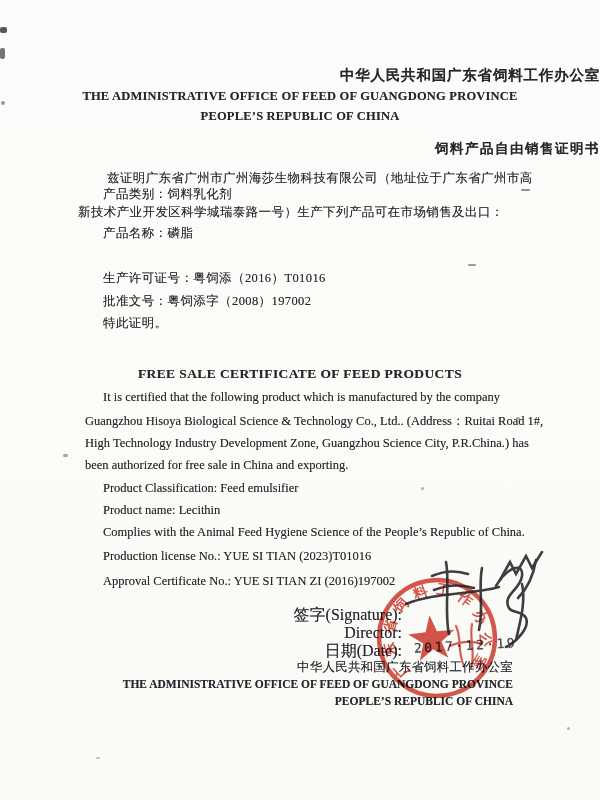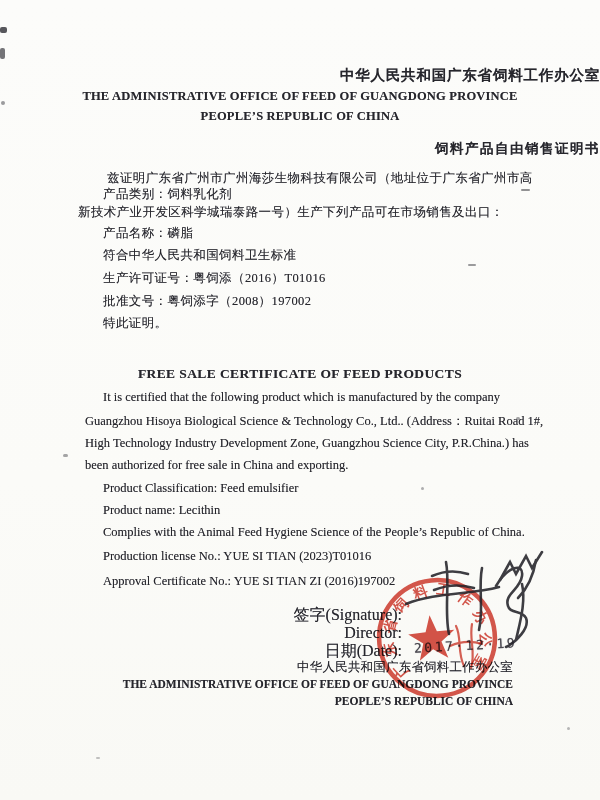--- a/index.html
+++ b/index.html
@@ -53,21 +53,20 @@
   <div class="ln en-title center" style="top:89px">THE ADMINISTRATIVE OFFICE OF FEED OF GUANGDONG PROVINCE</div>
   <div class="ln en-title center" style="top:109px">PEOPLE’S REPUBLIC OF CHINA</div>
 
   <div class="ln zh cert-title center" style="top:140px">饲料产品自由销售证明书</div>
 
   <div class="ln zh zh-body" style="top:170px;left:107px">兹证明广东省广州市广州海莎生物科技有限公司（地址位于广东省广州市高</div>
   <div class="ln zh zh-body" style="top:204px;left:78px">新技术产业开发区科学城瑞泰路一号）生产下列产品可在市场销售及出口：</div>
 
   <div class="ln zh zh-body" style="top:186px;left:103px">产品类别：饲料乳化剂</div>
   <div class="ln zh zh-body" style="top:225px;left:103px">产品名称：磷脂</div>
-  <div class="ln zh zh-body" style="top:247px;left:103px">符合中华人民共和国饲料卫生标准</div>
   <div class="ln zh zh-body" style="top:270px;left:103px">生产许可证号：粤饲添（2016）T01016</div>
   <div class="ln zh zh-body" style="top:293px;left:103px">批准文号：粤饲添字（2008）197002</div>
   <div class="ln zh zh-body" style="top:315px;left:103px">特此证明。</div>
 
   <div class="ln en-heading center" style="top:366px">FREE SALE CERTIFICATE OF FEED PRODUCTS</div>
 
   <div class="ln en-body" style="top:390px;left:103px">It is certified that the following product which is manufactured by the company</div>
   <div class="ln en-body" style="top:413px;left:85px">Guangzhou Hisoya Biological Science &amp; Technology Co., Ltd.. (Address：Ruitai Road 1#,</div>
   <div class="ln en-body" style="top:436px;left:85px">High Technology Industry Development Zone, Guangzhou Science City, P.R.China.) has</div>
   <div class="ln en-body" style="top:458px;left:85px">been authorized for free sale in China and exporting.</div>

